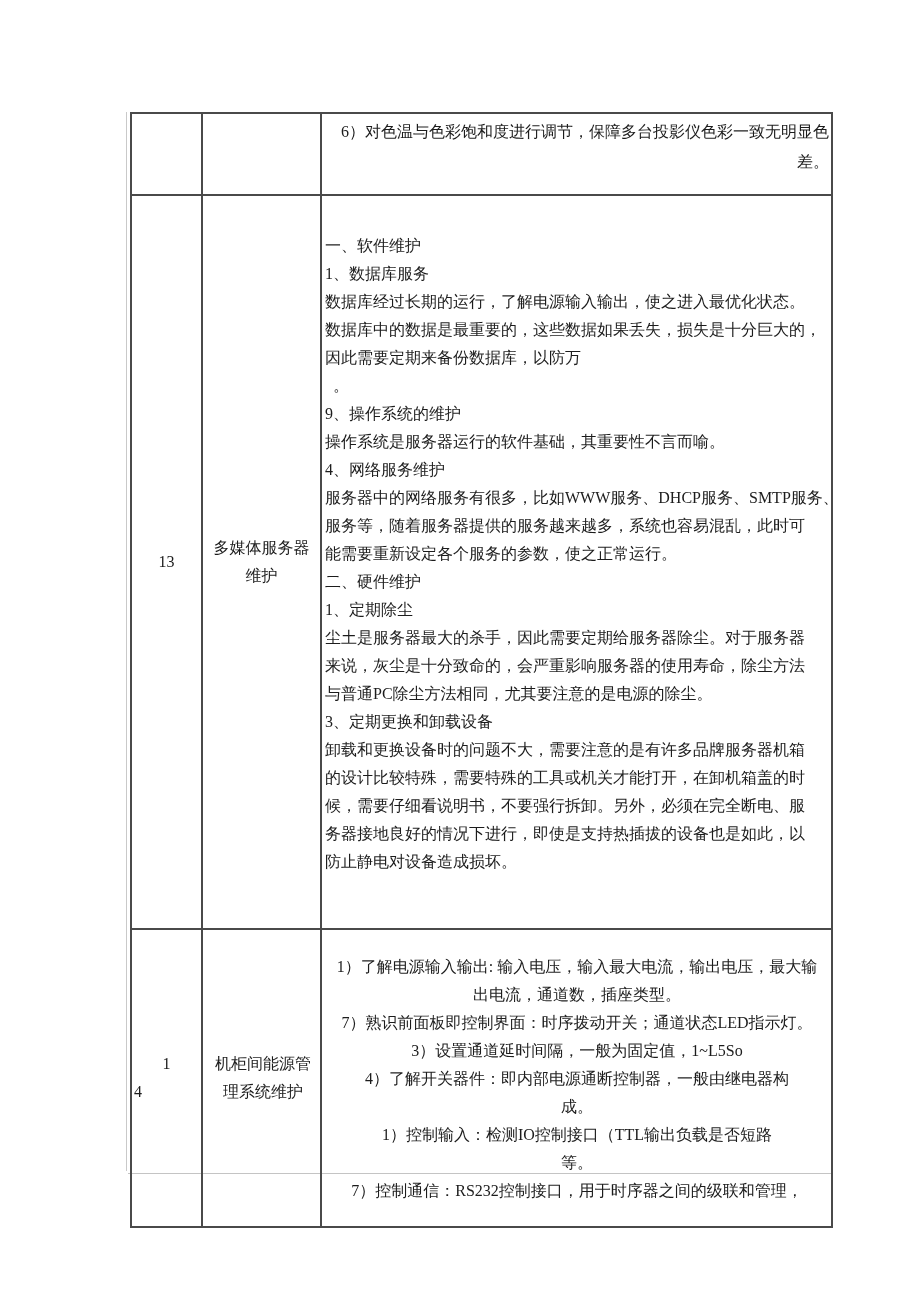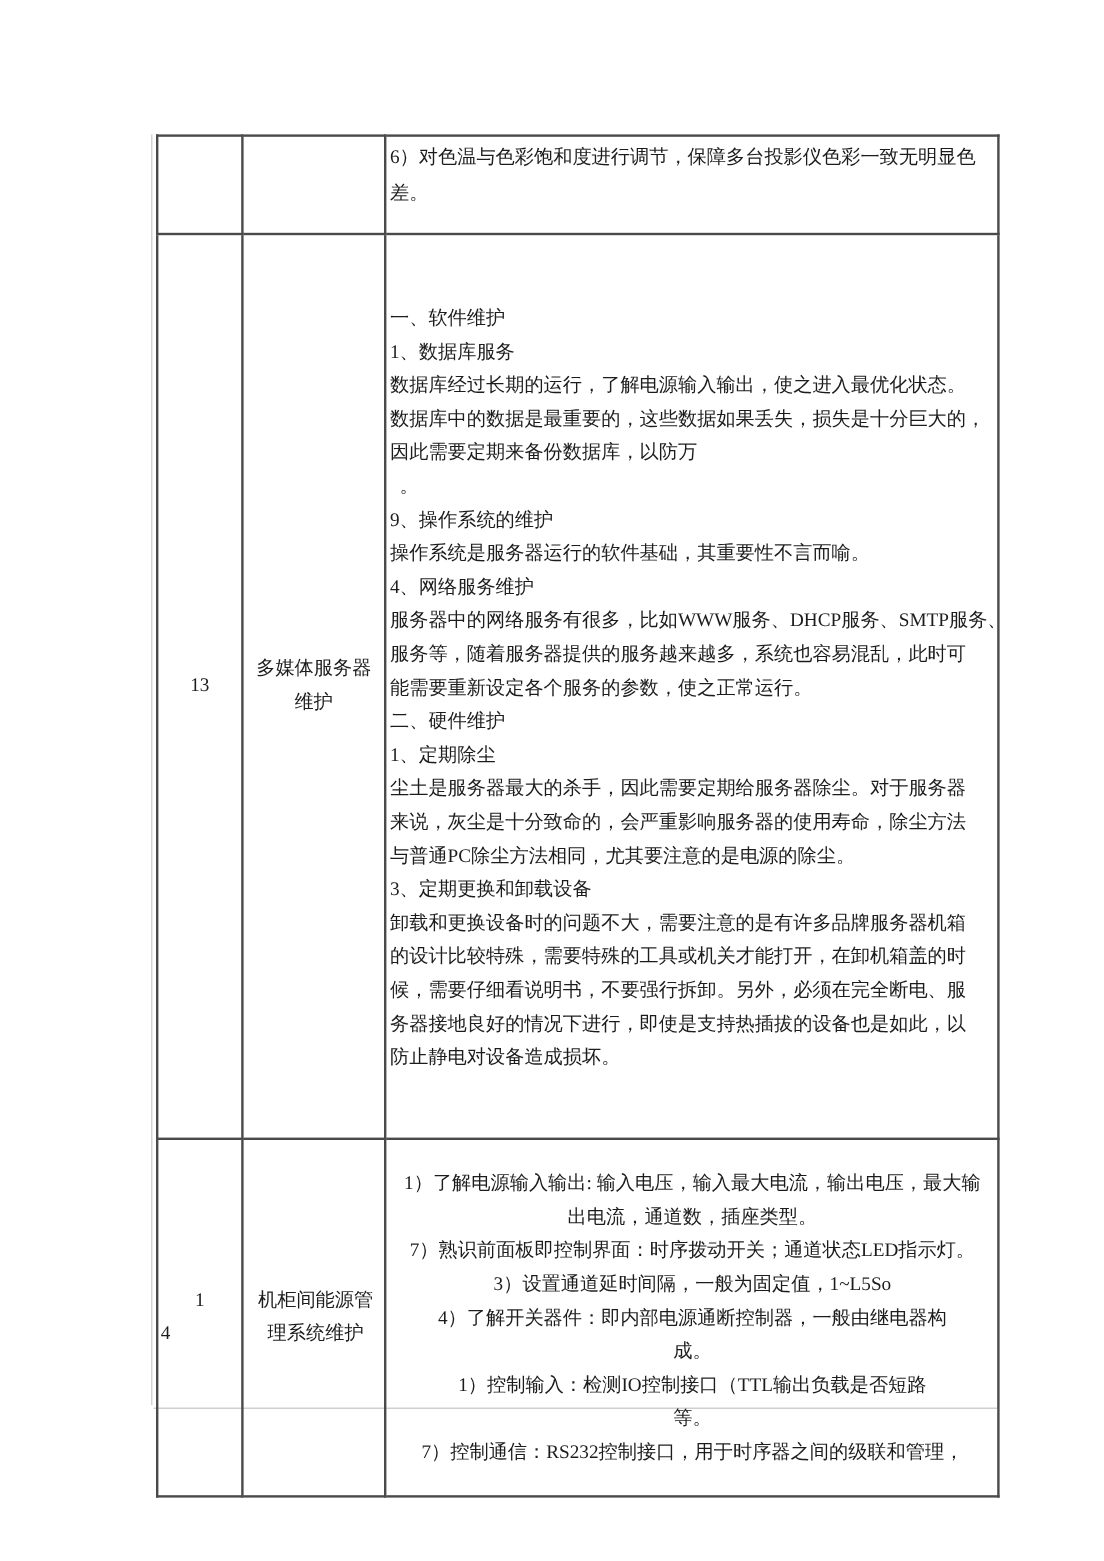--- a/index.html
+++ b/index.html
@@ -65,28 +65,28 @@
     text-align: center;
     padding-left: 3px;
   }
   tr.row-c .num-cell { padding-left: 2px; padding-right: 2px; }
 
   .content-cell {
     padding-left: 3px;
     padding-right: 2px;
   }
   tr.row-a .content-cell { padding-top: 3px; }
-  tr.row-b .content-cell { padding-top: 56px; }
+  tr.row-b .content-cell { padding-top: 36px; }
   tr.row-c .content-cell { padding-top: 23px; text-align: center; }
 
   .line {
     white-space: pre;
     line-height: 28px;
   }
-  tr.row-a .line { line-height: 30px; }
+  tr.row-a .line { line-height: 30px; text-align: right; }
   .num-cell .line, .cat-cell .line { line-height: 28px; }
 </style>
 </head>
 <body>
 
 <div class="page">
 
   <div class="scan-line-v"></div>
   <div class="scan-line-h"></div>
 

